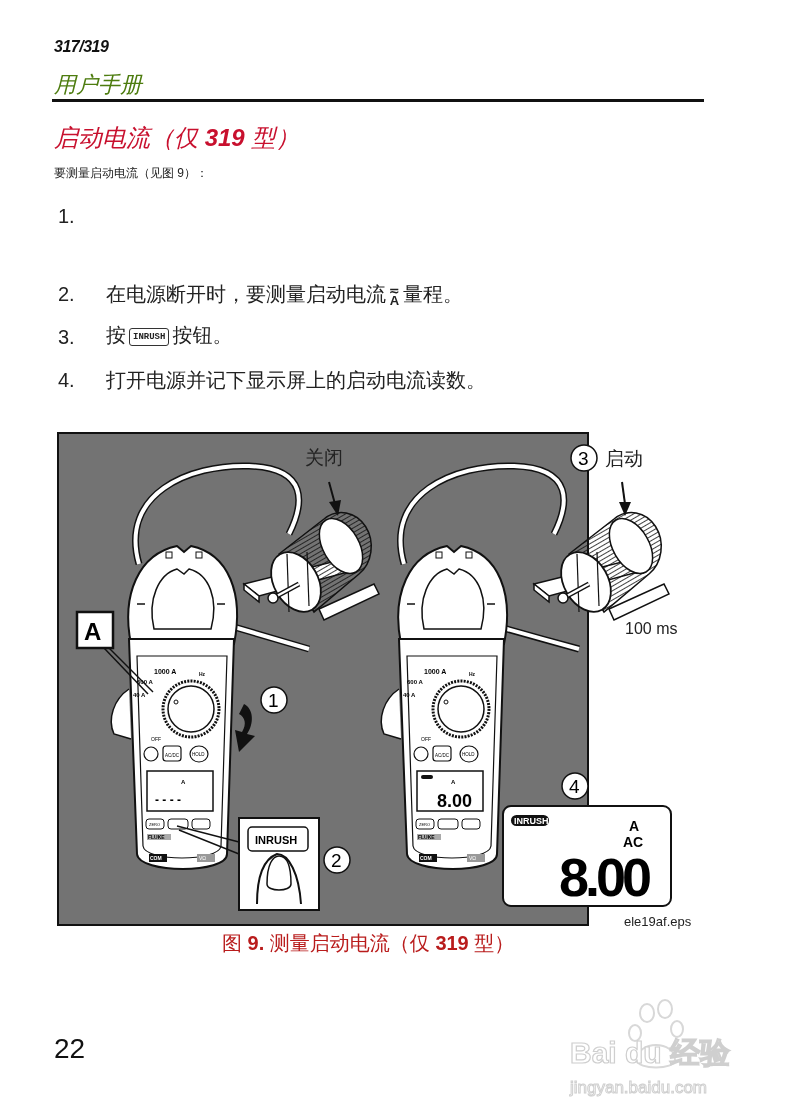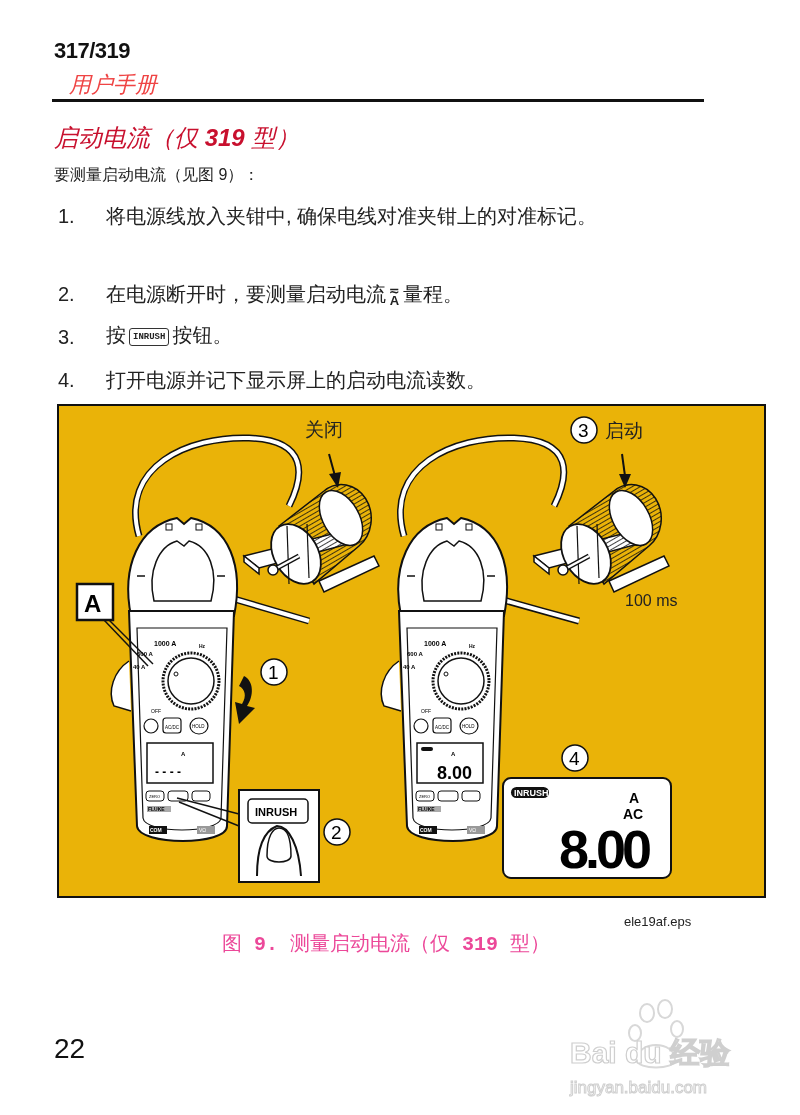--- a/index.html
+++ b/index.html
@@ -1,50 +1,49 @@
 <!DOCTYPE html>
 <html><head>
 <meta charset="utf-8">
 <style>
   html, body { margin: 0; padding: 0; background: #ffffff; }
   body { width: 800px; height: 1115px; position: relative; overflow: hidden;
          font-family: "Liberation Sans", "DejaVu Sans", sans-serif; color: #111; }
   .abs { position: absolute; }
-  .model { left: 54px; top: 38px; font-size: 22px; font-weight: bold; letter-spacing: -0.5px; }
-  .manual { left: 69px; top: 70px; font-size: 22px; font-style: italic; color: #ef4444; }
+  .model { left: 54px; top: 38px; font-size: 16px; font-weight: bold; font-style: italic; letter-spacing: -0.5px; }
+  .manual { left: 54px; top: 70px; font-size: 22px; font-style: italic; color: #4d7c0f; }
   .rule { left: 52px; top: 99px; width: 652px; height: 3px; background: #111; }
   .section-title { left: 54px; top: 122px; font-size: 24px; font-style: italic; color: #c8102e; text-align: center; }
   .section-title b { font-weight: bold; }
-  .intro { left: 54px; top: 165px; font-size: 16px; color: #222; }
+  .intro { left: 54px; top: 165px; font-size: 12px; color: #222; }
   .step { left: 58px; font-size: 20px; color: #222; width: 620px; }
   .step .num { position: absolute; left: 0; top: 0; }
   .step .txt { position: absolute; left: 48px; top: 0; width: 580px; line-height: 32px; }
   .inrush-key { display: inline-block; border: 1.5px solid #333; border-radius: 3px; font-size: 9px; font-weight: bold; padding: 2px 3px; vertical-align: middle; line-height: 12px; margin: 0 3px; }
   .range-icon { display: inline-block; font-size: 13px; font-weight: bold; line-height: 10px; text-align: center; vertical-align: middle; margin: 0 3px; }
-  .figure { left: 57px; top: 404px; width: 709px; height: 494px; border: 2.5px solid #111; box-sizing: border-box; background: #eab308; }
+  .figure { left: 57px; top: 432px; width: 532px; height: 494px; border: 2.5px solid #111; box-sizing: border-box; background: #737373; }
   .eps { left: 624px; top: 914px; font-size: 13px; color: #222; }
-  .caption { left: 222px; top: 930px; font-size: 20px; color: #ec4899; font-family: Liberation Mono, monospace; }
+  .caption { left: 222px; top: 930px; font-size: 20px; color: #b91c1c; }
   .caption b { font-weight: bold; }
   .page-num { left: 54px; top: 1033px; font-size: 28px; color: #111; }
   .watermark { left: 565px; top: 995px; width: 190px; height: 110px; text-align: right; }
   svg text { font-family: "Liberation Sans", sans-serif; }
 </style>
 </head>
 <body>
 
 <div class="abs model">317/319</div>
 <div class="abs manual">用户手册</div>
 <div class="abs rule"></div>
 
 <div class="abs section-title"><span>启动电流（仅 </span><b>319</b><span> 型）</span></div>
 <div class="abs intro">要测量启动电流（见图 9）：</div>
 
 <div class="abs step" style="top:205px;height:64px;">
   <span class="num">1.</span>
-  <span class="txt" style="top:-5px;">将电源线放入夹钳中, 确保电线对准夹钳上的对准标记。</span>
 </div>
 <div class="abs step" style="top:283px;height:32px;">
   <span class="num">2.</span>
   <span class="txt" style="top:-5px;"><span>在电源断开时，要测量启动电流</span><span class="range-icon"><span>≂</span><br><span>A</span></span><span>量程。</span></span>
 </div>
 <div class="abs step" style="top:326px;height:32px;">
   <span class="num">3.</span>
   <span class="txt" style="top:-5px;font-family:Liberation Mono, monospace;"><span>按</span><span class="inrush-key">INRUSH</span><span>按钮。</span></span>
 </div>
 <div class="abs step" style="top:369px;height:32px;">

